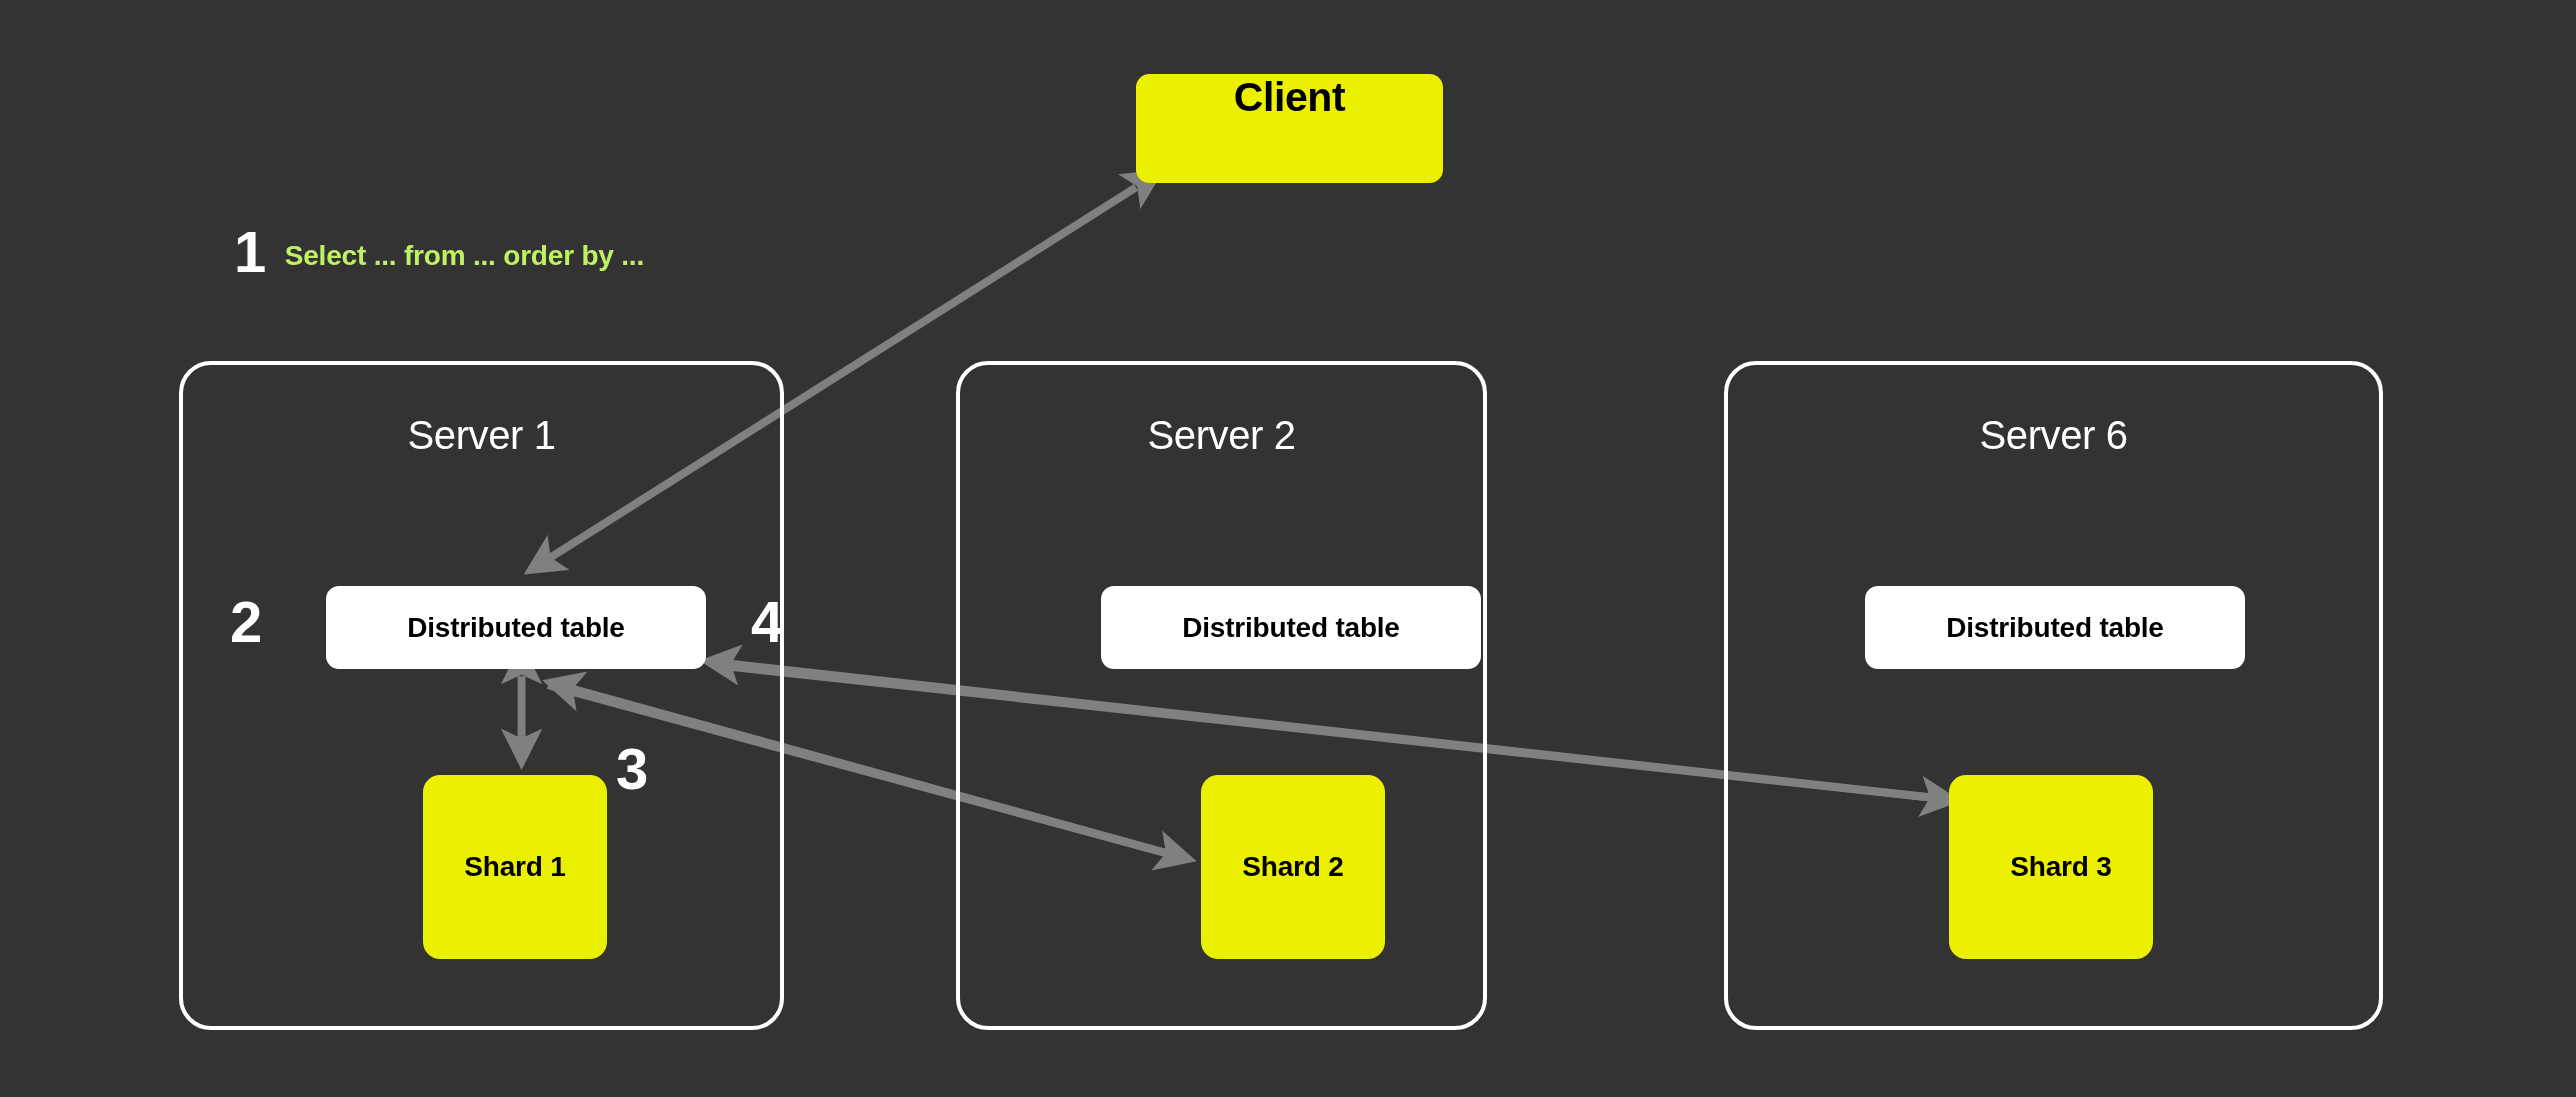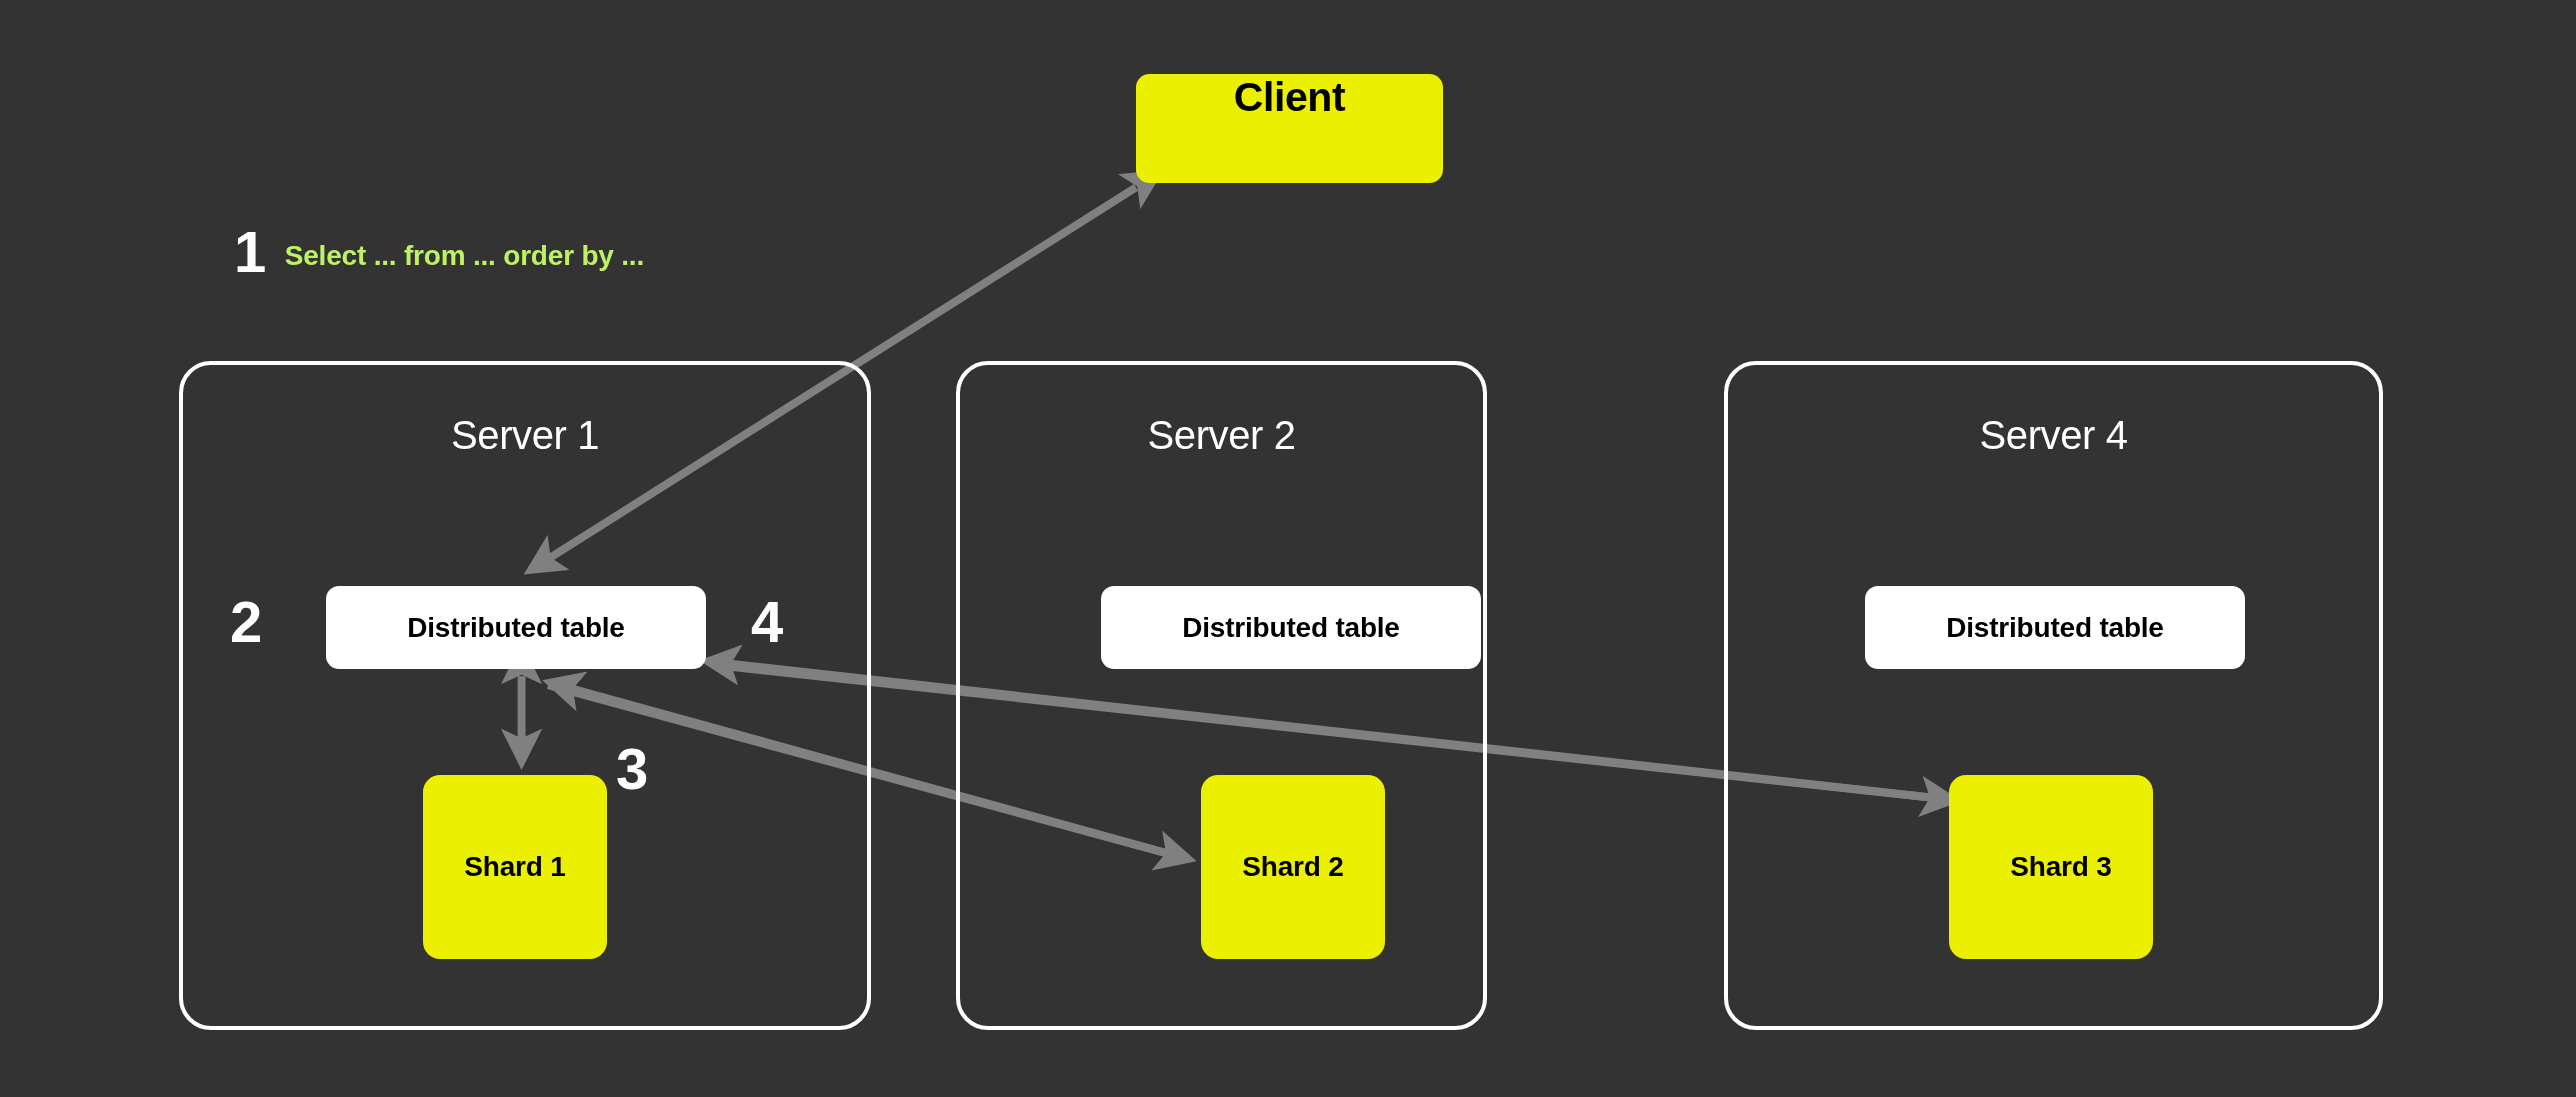--- a/index.html
+++ b/index.html
@@ -65,21 +65,21 @@
 
   
   .server-panel {
     position: absolute;
     top: 361px;
     height: 669px;
     border: 4.4px solid #FFFFFF;
     border-radius: 32px;
     box-sizing: border-box;
   }
-  #server-1 { left: 179px;  width: 692px; }
+  #server-1 { left: 179px;  width: 605px; }
   #server-2 { left: 956px; width: 531px; }
   #server-3 { left: 1724px; width: 659px; }
 
   .server-title {
     position: absolute;
     top: 48px;
     left: 0;
     width: 100%;
     text-align: center;
     color: #FFFFFF;
@@ -227,21 +227,21 @@
     <div class="server-title">Server 2</div>
     <div class="dist-table">
       <span class="dist-label">Distributed table</span>
     </div>
     <div class="shard-box">
       <span class="shard-label">Shard 2</span>
     </div>
   </div>
 
   <div class="server-panel" id="server-3">
-    <div class="server-title">Server 4</div>
+    <div class="server-title">Server 6</div>
     <div class="dist-table">
       <span class="dist-label">Distributed table</span>
     </div>
     <div class="shard-box">
       <span class="shard-label">Shard 3</span>
     </div>
   </div>
 
 </div>
 

